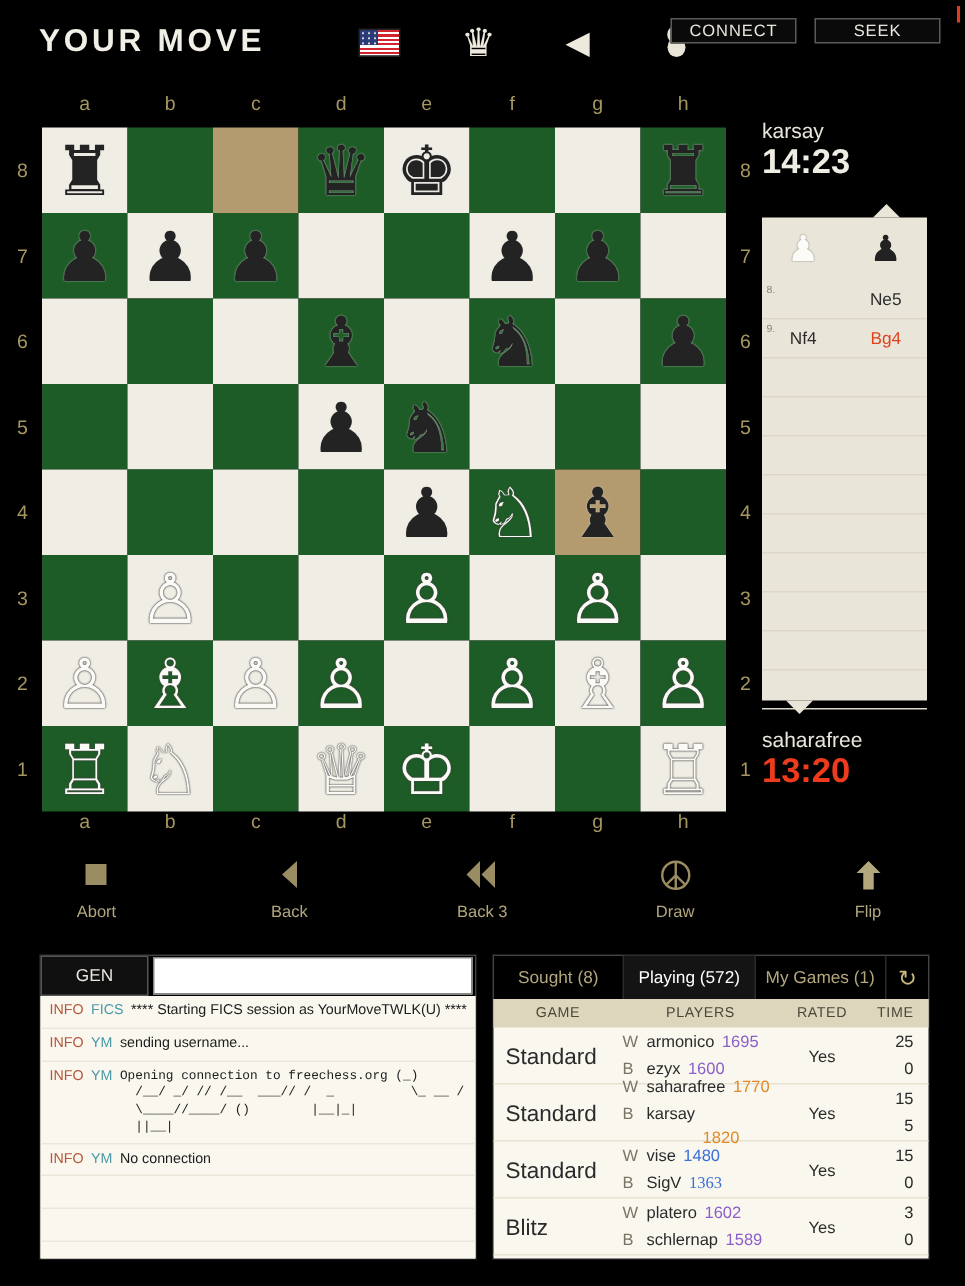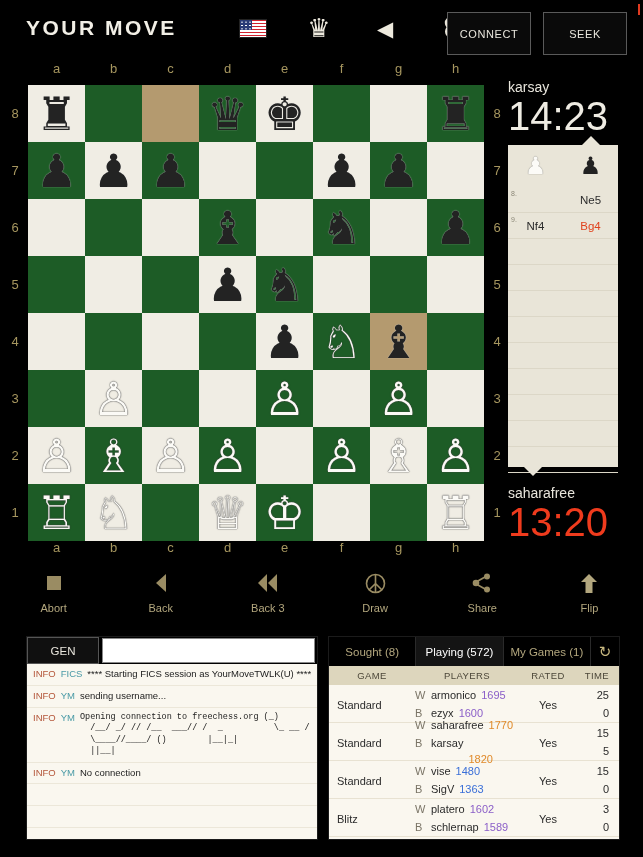--- a/index.html
+++ b/index.html
@@ -23,21 +23,21 @@
   .flag { width: 28px; height: 19px; position: relative; overflow: hidden; border: 1px solid #222; }
   .flag .stripes { position: absolute; inset: 0;
     background: repeating-linear-gradient(to bottom, #d2232f 0 1.46px, #fff 1.46px 2.92px); }
   .flag .canton { position: absolute; left: 0; top: 0; width: 12px; height: 10px; background: #2a3b77; }
   .flag .canton::after { content: ""; position: absolute; inset: 0;
     background: radial-gradient(circle at 2px 2px, #fff 0.6px, transparent 0.7px) 0 0/4px 3.4px; }
   .glyph { color: #ede9dd; font-size: 26px; line-height: 1; }
   .glyph.small { font-size: 21px; }
   .hdr-buttons { position: absolute; right: 16px; top: 12px; display: flex; gap: 12px; }
   .hbtn {
-    min-width: 84px; height: 43px; border: 1px solid #5a5a5a; background: #0a0a0a;
+    min-width: 84px; height: 17px; border: 1px solid #5a5a5a; background: #0a0a0a;
     color: #e9e6dd; font-size: 11px; letter-spacing: 0.6px;
     display: flex; align-items: center; justify-content: center; cursor: pointer;
   }
   .red-tick { position: absolute; right: 3px; top: 4px; width: 2px; height: 11px; background: #e03a20; }
 
   
   .board-area { position: absolute; left: 0; top: 57px; width: 500px; height: 505px; }
   .file-row { position: absolute; left: 28px; width: 456px; height: 26px; display: flex; }
   .file-row.top { top: 4px; } .file-row.bottom { top: 483px; }
   .file-row span { flex: 1; text-align: center; color: #a6965f; font-size: 13px; }
@@ -48,21 +48,21 @@
     display: grid; grid-template-columns: repeat(8, 57px); grid-template-rows: repeat(8, 57px); }
   .sq { position: relative; display: flex; align-items: center; justify-content: center; }
   .sq.light { background: #f0ede4; } .sq.dark { background: #1d5c26; } .sq.hl { background: #b49a6f; }
   .pc { font-size: 46px; line-height: 1; user-select: none; }
   .pc.w { color: #fbfaf6; text-shadow: 0 0 1px #333, 0 0 1.4px #555; }
   .pc.b { color: #232323; text-shadow: 0 0 1px #ddd; }
 
   
   .side { position: absolute; left: 500px; top: 57px; width: 143px; height: 505px; }
   .pname { color: #e8e5dc; font-size: 14px; }
-  .pclock { font-size: 40px; line-height: 1.05; font-weight: normal; }
+  .pclock { font-size: 23px; line-height: 1.05; font-weight: bold; }
   .pclock.idle { color: #efece3; } .pclock.active { color: #ef3b1d; }
   .top-player { position: absolute; left: 8px; top: 22px; }
   .bot-player { position: absolute; left: 8px; top: 428px; }
   .movebox { position: absolute; left: 8px; top: 88px; width: 110px; height: 322px;
     background: #e9e5d8; }
   .movebox .caret-up { position: absolute; right: 18px; top: -9px; width: 0; height: 0;
     border-left: 9px solid transparent; border-right: 9px solid transparent; border-bottom: 9px solid #e9e5d8; }
   .movebox .caret-dn { position: absolute; left: 16px; bottom: -9px; width: 0; height: 0;
     border-left: 9px solid transparent; border-right: 9px solid transparent; border-top: 9px solid #e9e5d8; }
   .mv-head { display: flex; height: 42px; }
@@ -104,21 +104,21 @@
   .gtab { flex: 1; display: flex; align-items: center; justify-content: center;
     font-size: 11.5px; color: #b3a77e; border-right: 1px solid #2a2a2a; cursor: pointer; }
   .gtab.active { color: #fff; background: #141414; }
   .gtab.refresh { flex: 0 0 28px; color: #c8b87f; font-size: 15px; border-right: none; }
   .ghead { display: flex; height: 19px; background: #ddd6bd; align-items: center; }
   .ghead span { font-size: 9.5px; color: #4c4739; letter-spacing: 0.4px; }
   .c-game { width: 86px; text-align: center; } .c-players { flex: 1; text-align: center; }
   .c-rated { width: 58px; text-align: center; } .c-time { width: 42px; text-align: right; padding-right: 10px; }
   .grow { display: flex; height: 38px; border-bottom: 1px solid #e8e2d2; align-items: center;
     padding-top: 2px; cursor: pointer; }
-  .g-type { width: 86px; padding-left: 8px; font-size: 11px; color: #2b2b2b; }
+  .g-type { width: 86px; padding-left: 8px; font-size: 15px; color: #2b2b2b; }
   .g-players { flex: 1; font-size: 11px; }
   .g-players div { display: flex; gap: 5px; line-height: 1.55; }
   .g-col { color: #7a7466; width: 11px; }
   .g-name { color: #2b2b2b; }
   .g-rated { width: 58px; text-align: center; font-size: 11px; color: #2b2b2b; }
   .g-time { width: 42px; text-align: right; padding-right: 10px; font-size: 11px; color: #2b2b2b; line-height: 1.55; }
 </style>
 </head>
 <body>
 
@@ -396,31 +396,20 @@
         <span class="ti">
           <svg width="21" height="21" viewBox="0 0 21 21">
             <circle cx="10.5" cy="10.5" r="9" fill="none" stroke="#9a8c63" stroke-width="1.6"></circle>
             <path d="M10.5 1.5 V19.5 M10.5 10.5 L4 17 M10.5 10.5 L17 17" stroke="#9a8c63" stroke-width="1.6" fill="none"></path>
           </svg>
         </span>
         <span class="tlab">Draw</span>
       </div>
       <div class="tool">
         <span class="ti">
-          <svg width="20" height="20" viewBox="0 0 20 20">
-            <circle cx="15" cy="3.5" r="3" fill="#9a8c63"></circle>
-            <circle cx="15" cy="16.5" r="3" fill="#9a8c63"></circle>
-            <circle cx="4" cy="10" r="3.3" fill="#9a8c63"></circle>
-            <path d="M5 8.5 L13 4 M5 11.5 L13 16" stroke="#9a8c63" stroke-width="1.6"></path>
-          </svg>
-        </span>
-        <span class="tlab">Share</span>
-      </div>
-      <div class="tool">
-        <span class="ti">
           <svg width="18" height="21" viewBox="0 0 18 21">
             <path d="M9 1 L17 9 H12.5 V20 H5.5 V9 H1 Z" fill="#b3a77e"></path>
           </svg>
         </span>
         <span class="tlab">Flip</span>
       </div>
     </div>
 
   <div class="console">
     <div class="con-top">
@@ -515,21 +504,21 @@
           <div class="g-type">Standard</div>
           <div class="g-players">
             <div>
               <span class="g-col">W</span>
               <span class="g-name">vise</span>
               <span class="g-rt" style="color: rgb(58, 111, 216);">1480</span>
             </div>
             <div>
               <span class="g-col">B</span>
               <span class="g-name">SigV</span>
-              <span class="g-rt" style="color: rgb(58, 111, 216);">1363</span>
+              <span class="g-rt" style="color: rgb(58, 111, 216); font-family: Liberation Serif, serif;">1363</span>
             </div>
           </div>
           <div class="g-rated">Yes</div>
           <div class="g-time">
             <div>15</div>
             <div>0</div>
           </div>
         </div>
         <div class="grow">
           <div class="g-type">Blitz</div>

